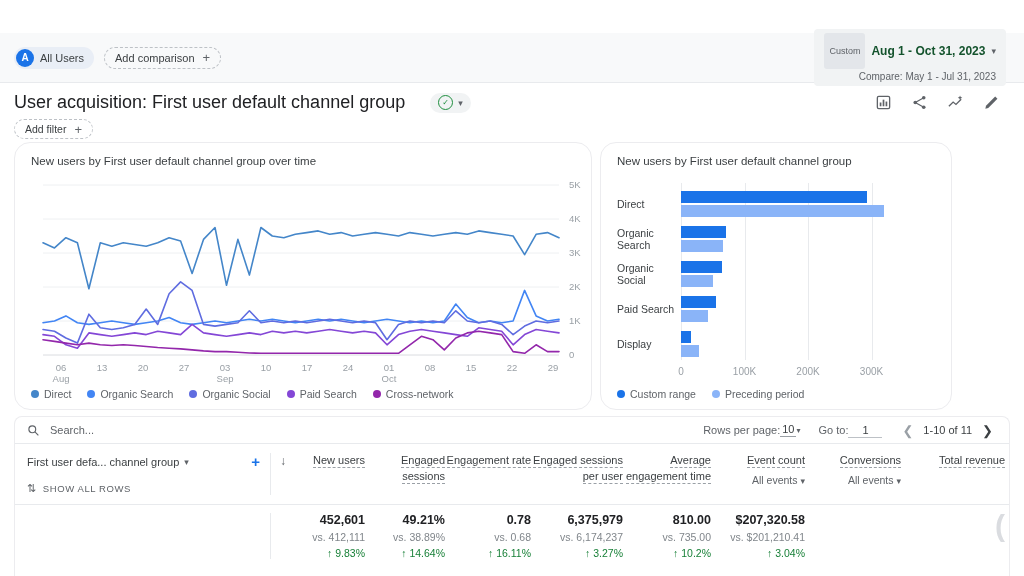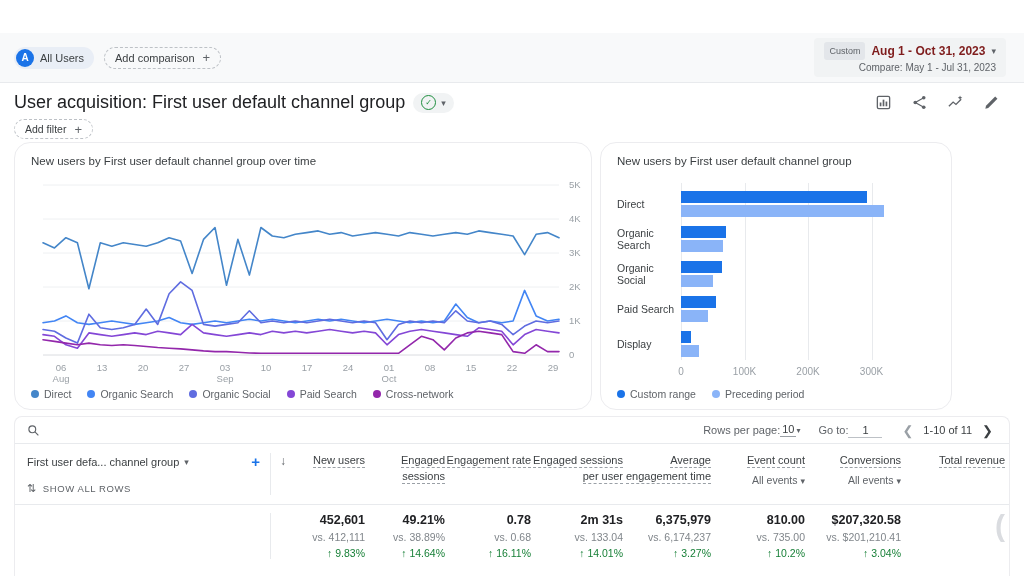--- a/index.html
+++ b/index.html
@@ -14,25 +14,25 @@
   .chips{display:flex;align-items:center;gap:10px;}
   .chip{display:flex;align-items:center;gap:6px;height:22px;border-radius:12px;
     font-size:11px;color:#3c4043;padding:0 10px;box-sizing:border-box;cursor:pointer;}
   .chip.solid{background:#e9eef6;padding-left:2px;}
   .chip.dashed{border:1px dashed #bdc1c6;background:transparent;}
   .avatar{width:18px;height:18px;border-radius:50%;background:#1a73e8;color:#fff;
     font-size:10px;font-weight:bold;display:flex;align-items:center;justify-content:center;}
   .plus{color:#5f6368;font-size:13px;margin-left:2px;}
   .date-box{background:#f1f3f4;border-radius:4px;padding:4px 10px;text-align:right;cursor:pointer;}
   .date-row1{display:flex;align-items:center;gap:6px;justify-content:flex-end;}
-  .date-custom{font-size:9px;color:#5f6368;background:#e3e6ea;border-radius:3px;padding:4px 5px;}
-  .date-range{font-size:12px;font-weight:bold;color:#7f1d1d;}
+  .date-custom{font-size:9px;color:#5f6368;background:#e3e6ea;border-radius:3px;padding:13px 5px;}
+  .date-range{font-size:12px;font-weight:bold;color:#14532d;}
   .caret{color:#5f6368;font-size:9px;}
   .date-compare{font-size:10px;color:#5f6368;margin-top:2px;}
-  .title-row{position:absolute;top:92px;left:14px;right:24px;display:flex;align-items:center;gap:8px;}
+  .title-row{position:absolute;top:92px;left:14px;right:24px;display:flex;align-items:center;gap:25px;}
   .page-title{font-size:18px;font-weight:400;color:#202124;margin:0;}
   .verified-chip{display:flex;align-items:center;gap:5px;background:#f1f3f4;border-radius:12px;
     height:20px;padding:0 8px;cursor:pointer;}
   .check-circle{width:13px;height:13px;border:1.5px solid #1e8e3e;border-radius:50%;
     color:#1e8e3e;font-size:8px;display:flex;align-items:center;justify-content:center;}
   .title-icons{margin-left:auto;display:flex;align-items:center;gap:18px;}
   .icon-btn{width:18px;height:18px;cursor:pointer;display:flex;align-items:center;justify-content:center;}
   .icon-btn svg{width:17px;height:17px;}
   .addfilter-row{position:absolute;top:119px;left:14px;}
   .card{position:absolute;background:#fff;border:1px solid #ececef;border-radius:16px;box-sizing:border-box;}
@@ -284,20 +284,21 @@
     </div>
 </div>
 
 <div class="card" id="card-table">
   <div class="t-toolbar">
     <div class="search-wrap">
       <svg width="13" height="13" viewBox="0 0 16 16">
           <circle cx="6.5" cy="6.5" r="4.2" stroke="#5f6368" stroke-width="1.4" fill="none"></circle>
           <path d="M9.8 9.8L14 14" stroke="#5f6368" stroke-width="1.4"></path>
         </svg>
+      <input type="text" placeholder="Search..." style="">
     </div>
     <div class="t-controls">
       <span>Rows per page:</span>
       <span class="rpp-value">10</span>
       <span class="rpp-caret">▾</span>
       <span>Go to:</span>
       <input class="goto-input" value="1" style="">
       <span class="pg-chevron pg-left">❮</span>
       <span class="pg-count">1-10 of 11</span>
       <span class="pg-chevron pg-right">❯</span>
@@ -339,25 +340,20 @@
         <div class="tot-val">49.21%</div>
         <div class="tot-vs">vs. 38.89%</div>
         <div class="tot-delta" style="color: rgb(24, 128, 56);">↑ 14.64%</div>
       </div>
       <div class="tot">
         <div class="tot-val">0.78</div>
         <div class="tot-vs">vs. 0.68</div>
         <div class="tot-delta" style="color: rgb(24, 128, 56);">↑ 16.11%</div>
       </div>
       <div class="tot">
-        <div class="tot-val">2m 31s</div>
-        <div class="tot-vs">vs. 133.04</div>
-        <div class="tot-delta" style="color: rgb(24, 128, 56);">↑ 14.01%</div>
-      </div>
-      <div class="tot">
         <div class="tot-val">6,375,979</div>
         <div class="tot-vs">vs. 6,174,237</div>
         <div class="tot-delta" style="color: rgb(24, 128, 56);">↑ 3.27%</div>
       </div>
       <div class="tot">
         <div class="tot-val">810.00</div>
         <div class="tot-vs">vs. 735.00</div>
         <div class="tot-delta" style="color: rgb(24, 128, 56);">↑ 10.2%</div>
       </div>
       <div class="tot">

